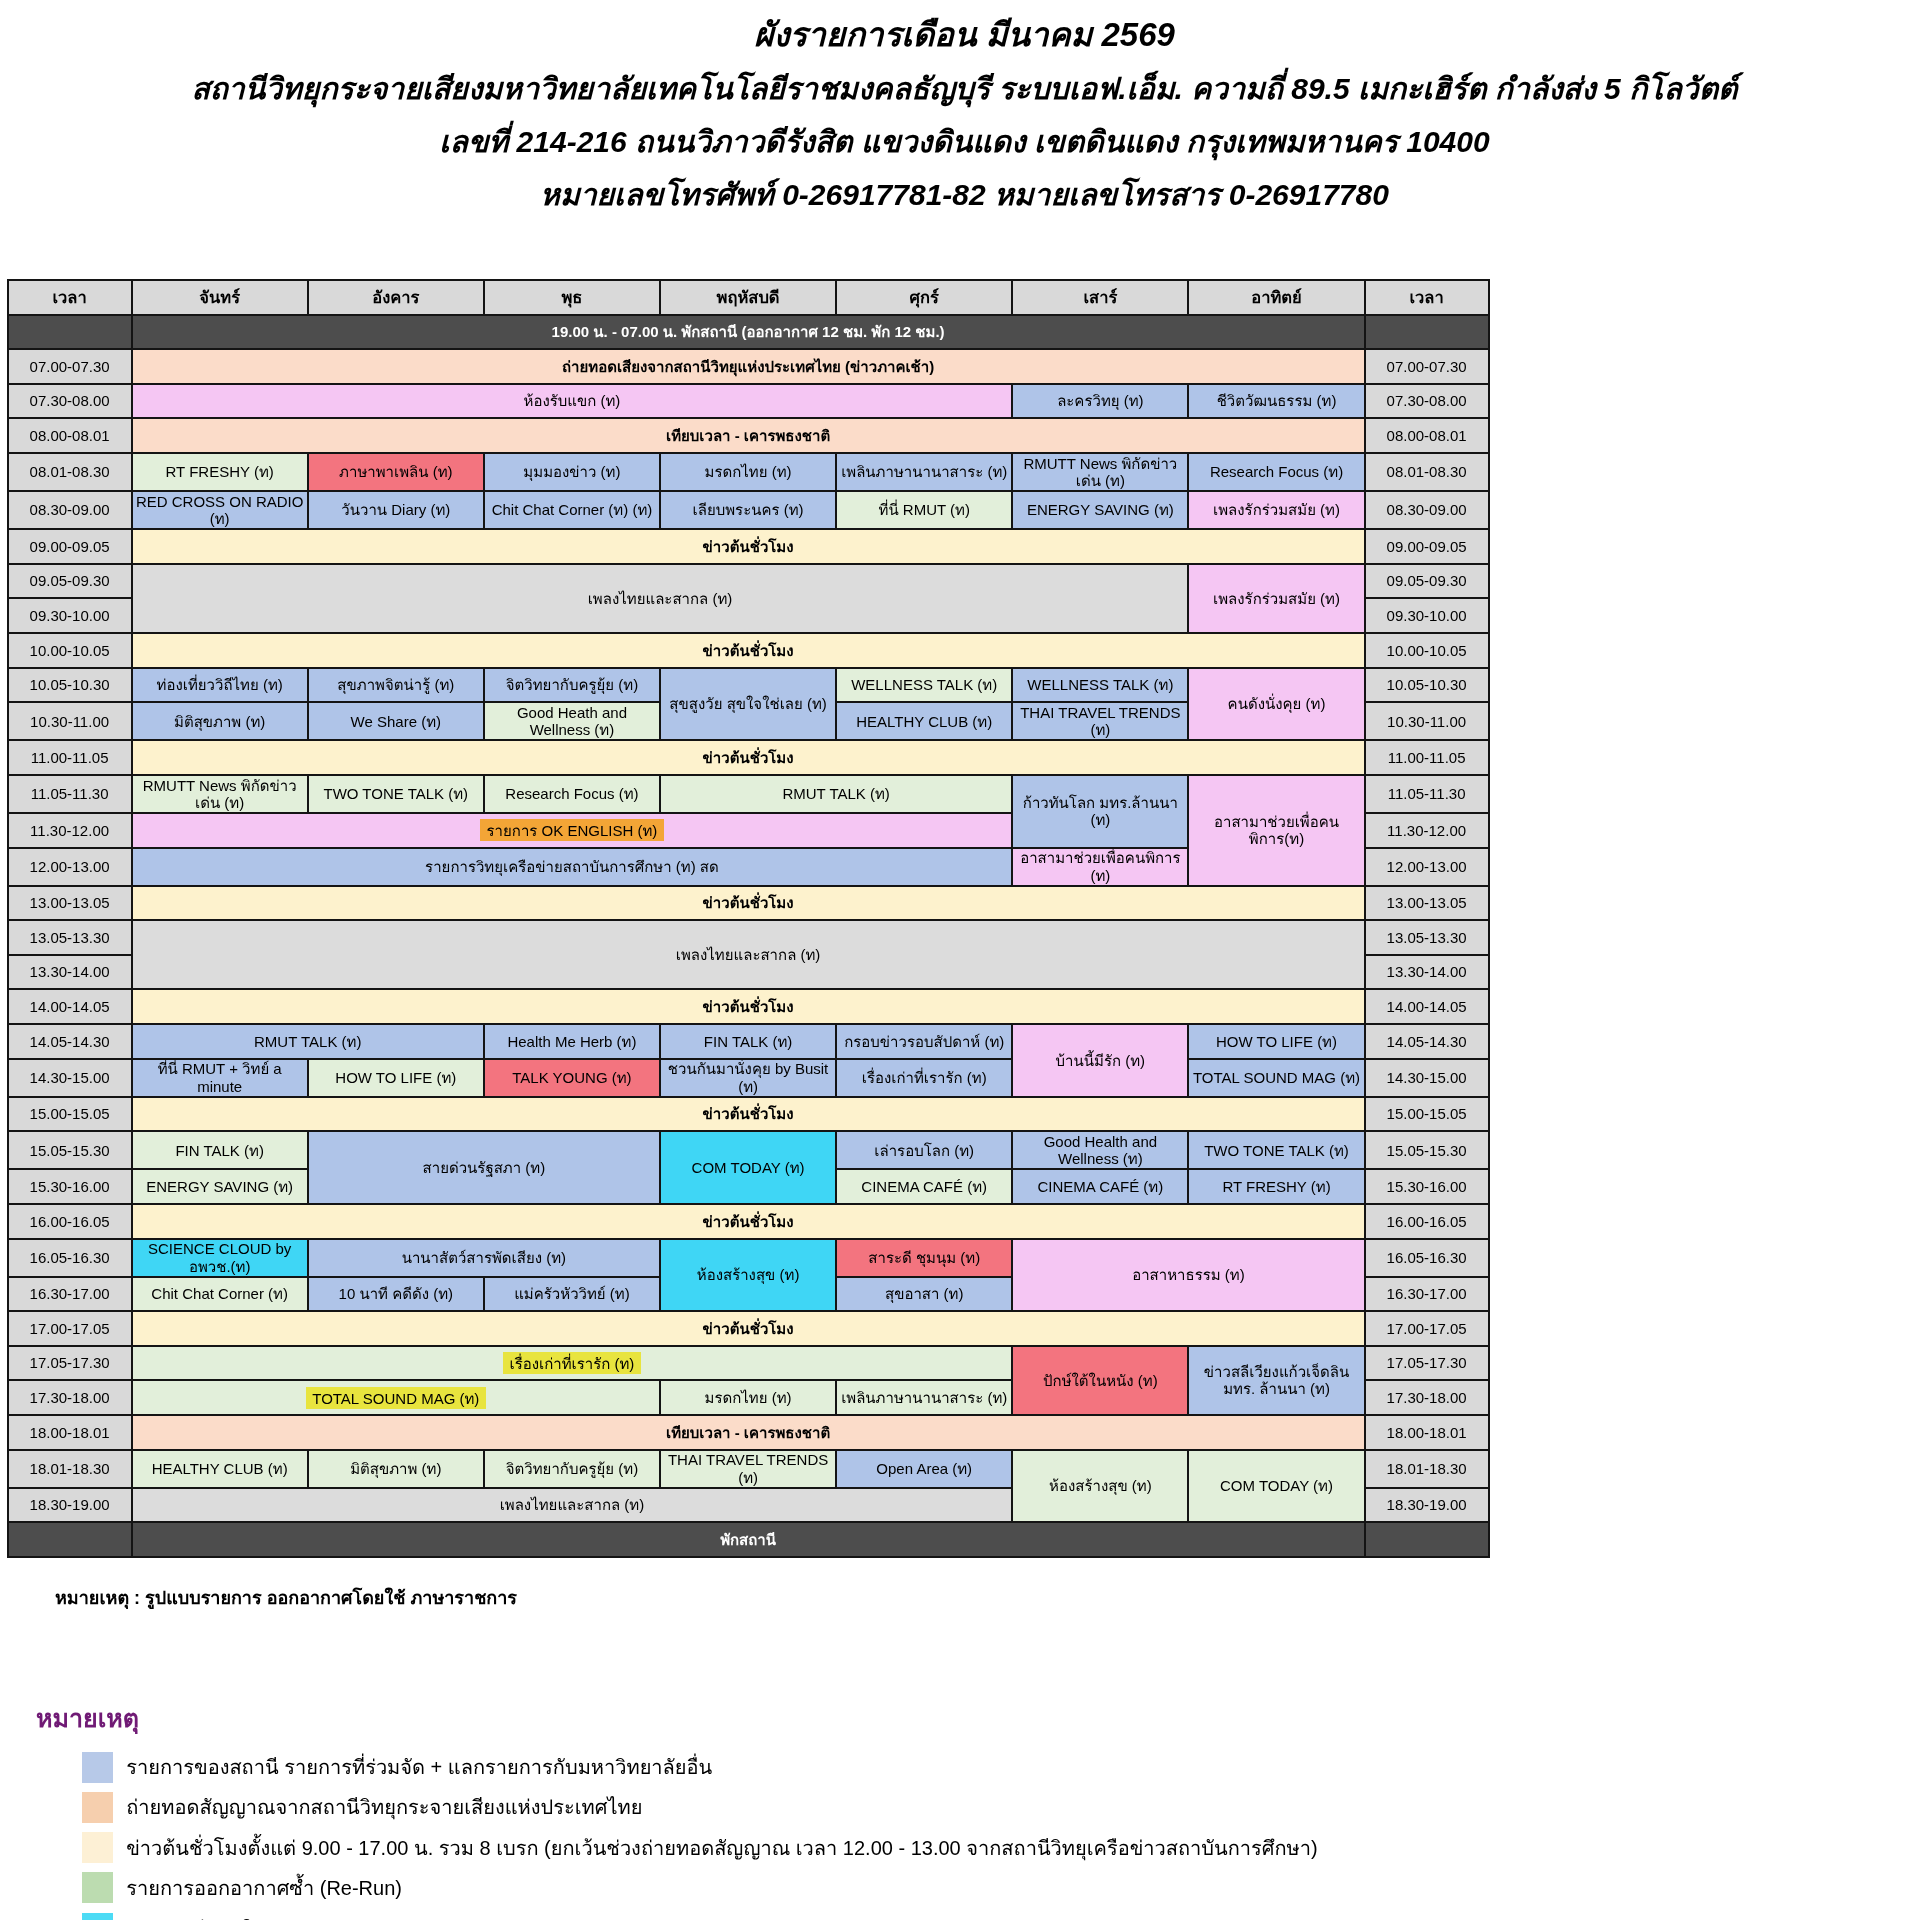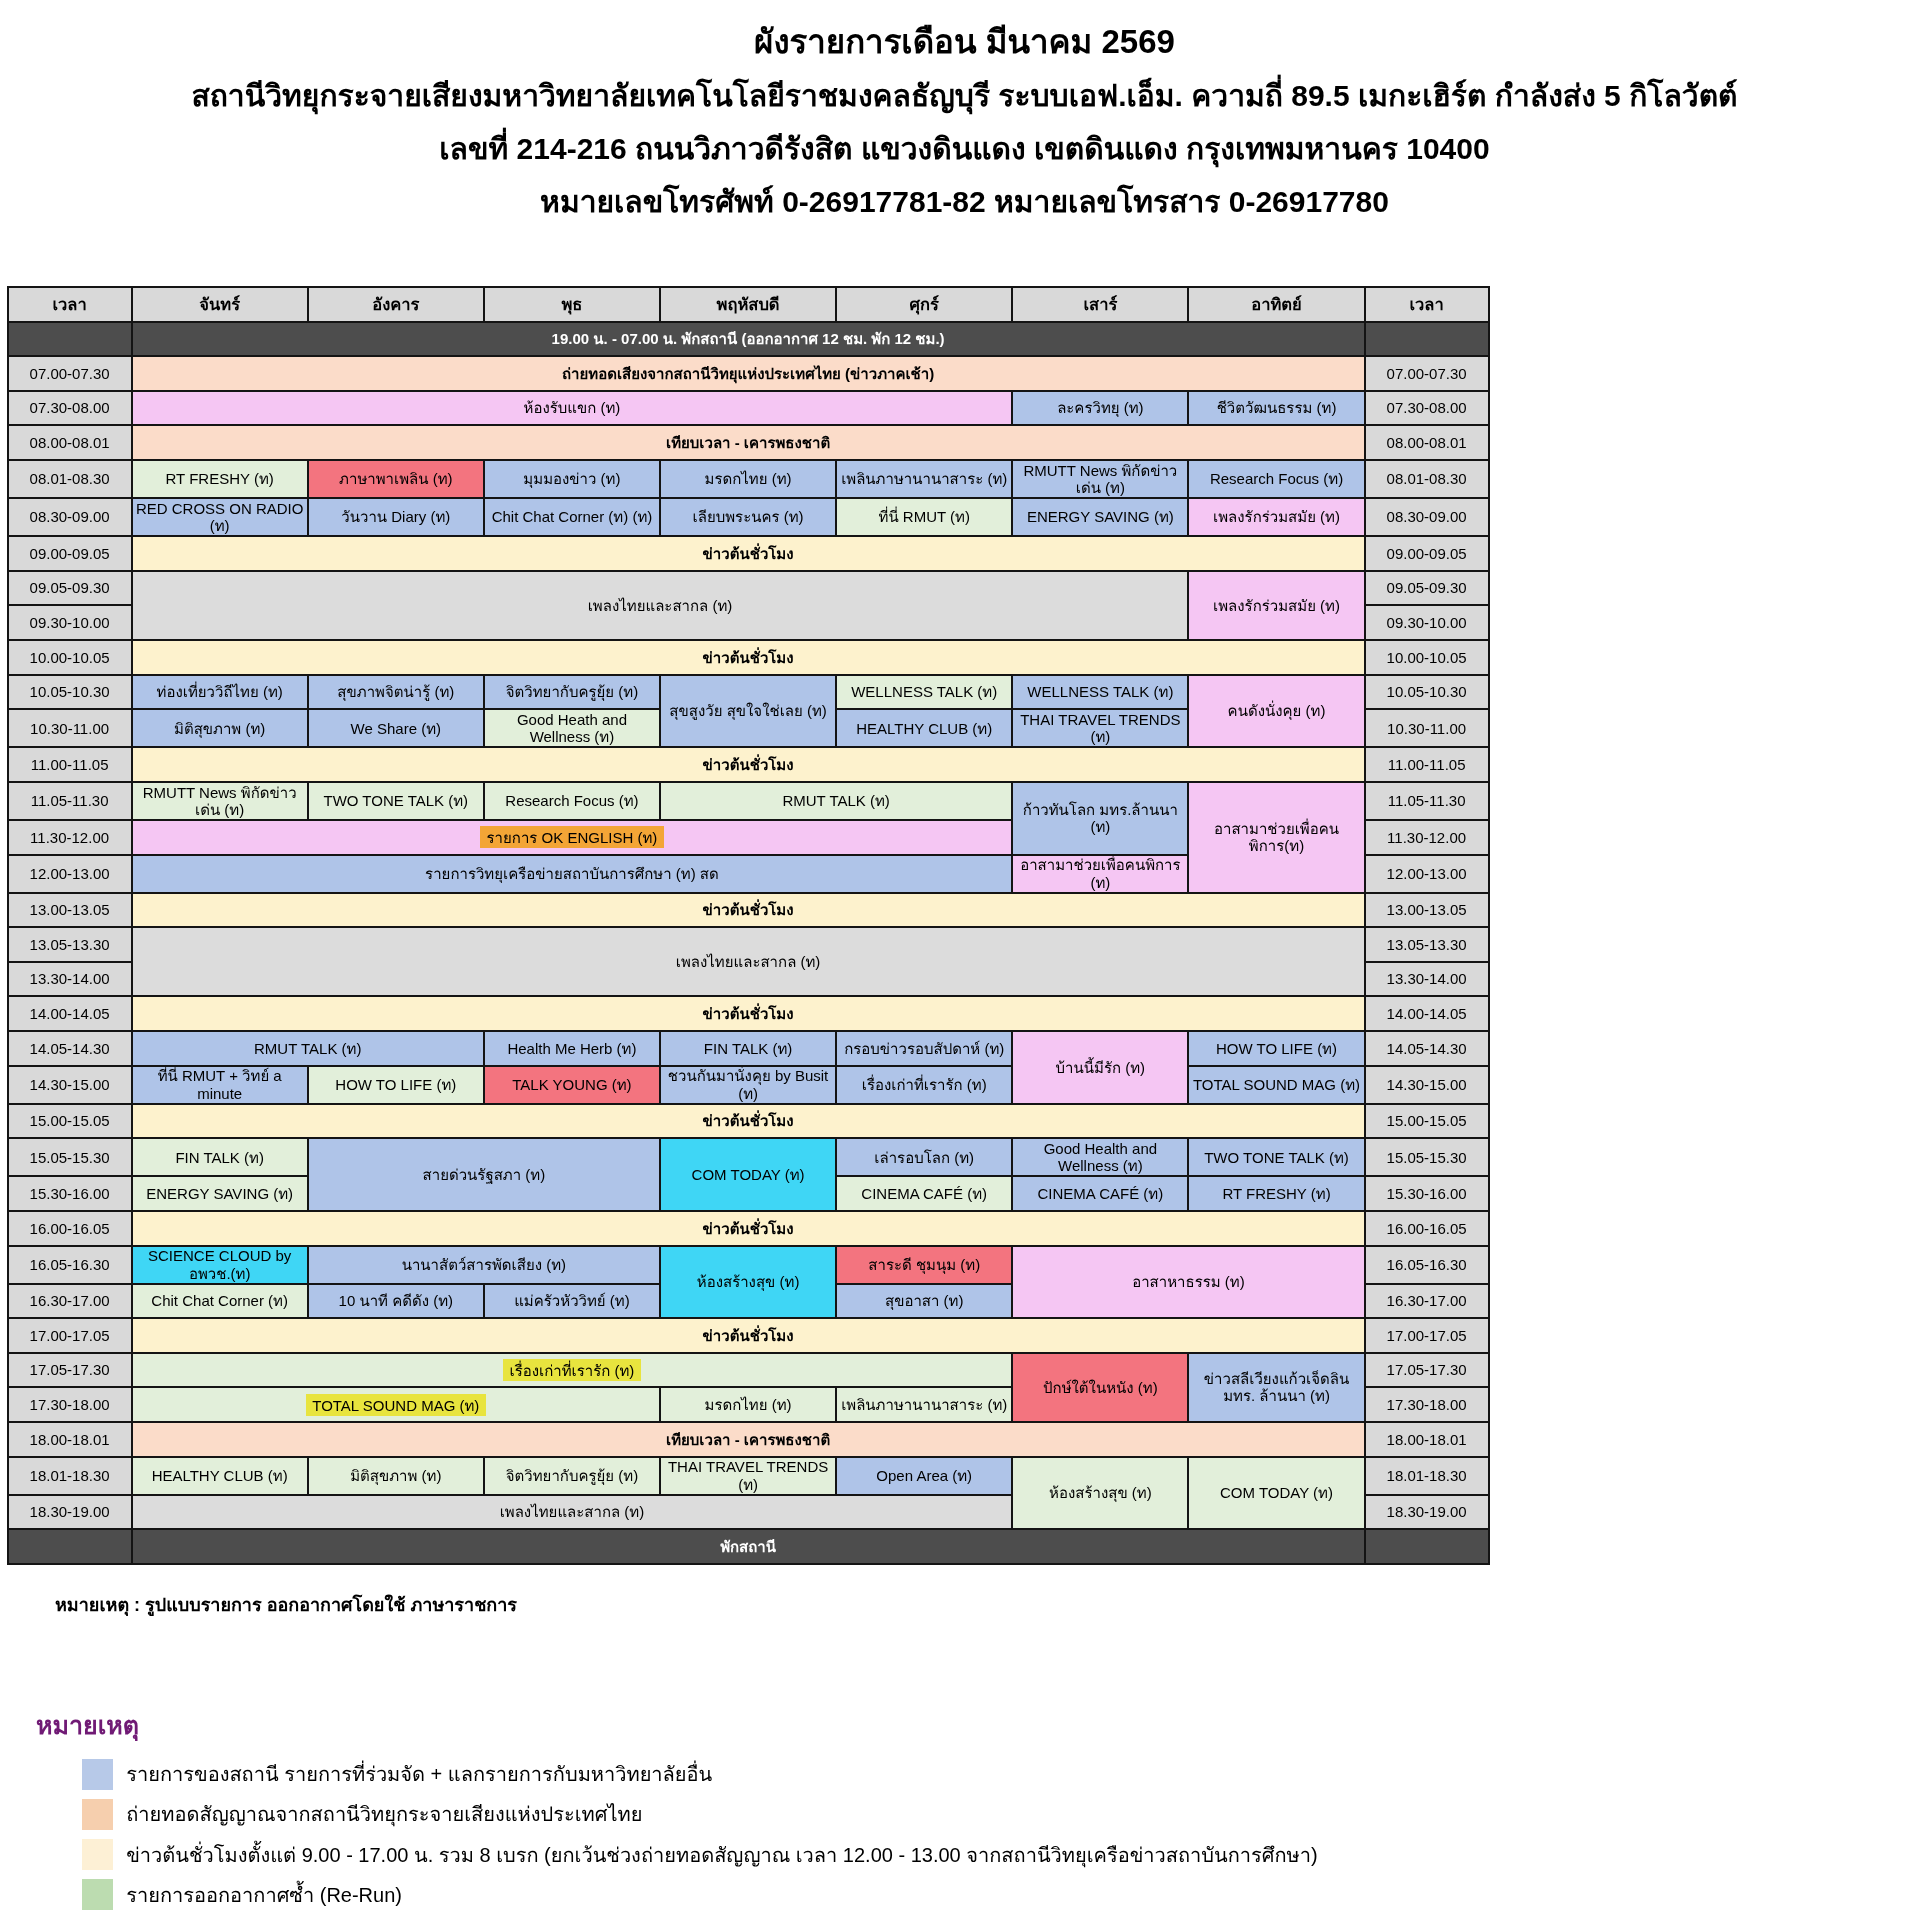--- a/index.html
+++ b/index.html
@@ -1,17 +1,17 @@
 <!DOCTYPE html>
 <html style="font-size:13.2px"><head>
 <meta charset="utf-8">
 <style>
   html,body{margin:0;padding:0;background:#ffffff;color:#000;}
   body{width:1929px;min-height:1921px;font-family:"Liberation Sans","DejaVu Sans",sans-serif;}
-  .page-header{text-align:center;padding-top:14px;}
+  .page-header{text-align:center;padding-top:7px;font-style:italic;}
   .page-header p{margin:0;font-weight:bold;}
   .h1{font-size:33px;line-height:55px;}
   .h2{font-size:30px;line-height:53px;}
 
   table.sched{border-collapse:collapse;table-layout:fixed;width:1483px;margin:58px 0 0 6.6px;}
   col.col-time{width:124px;}
   .sched th,.sched td{border:2.5px solid #141414;text-align:center;vertical-align:middle;
        font-size:15px;line-height:1.15;padding:0.8px 2.5px;height:31px;overflow:hidden;}
   .sched th{background:#d9d9d9;font-size:16.5px;font-weight:bold;}
   td.time{background:#d9d9d9;font-size:15px;}

